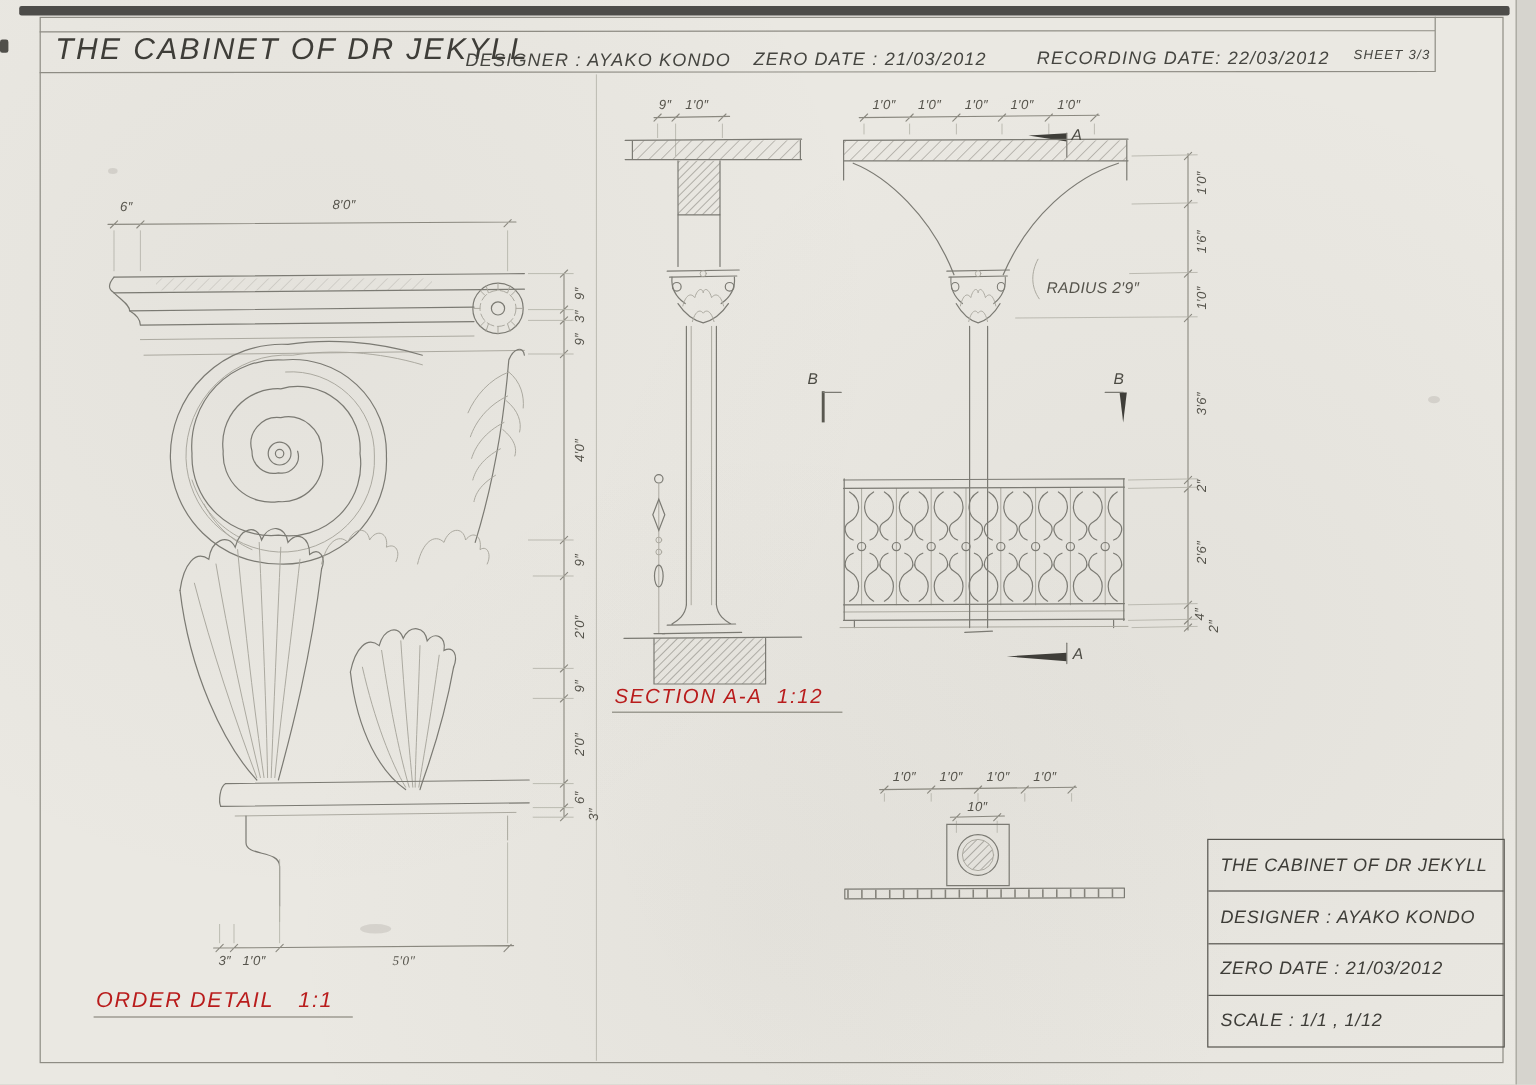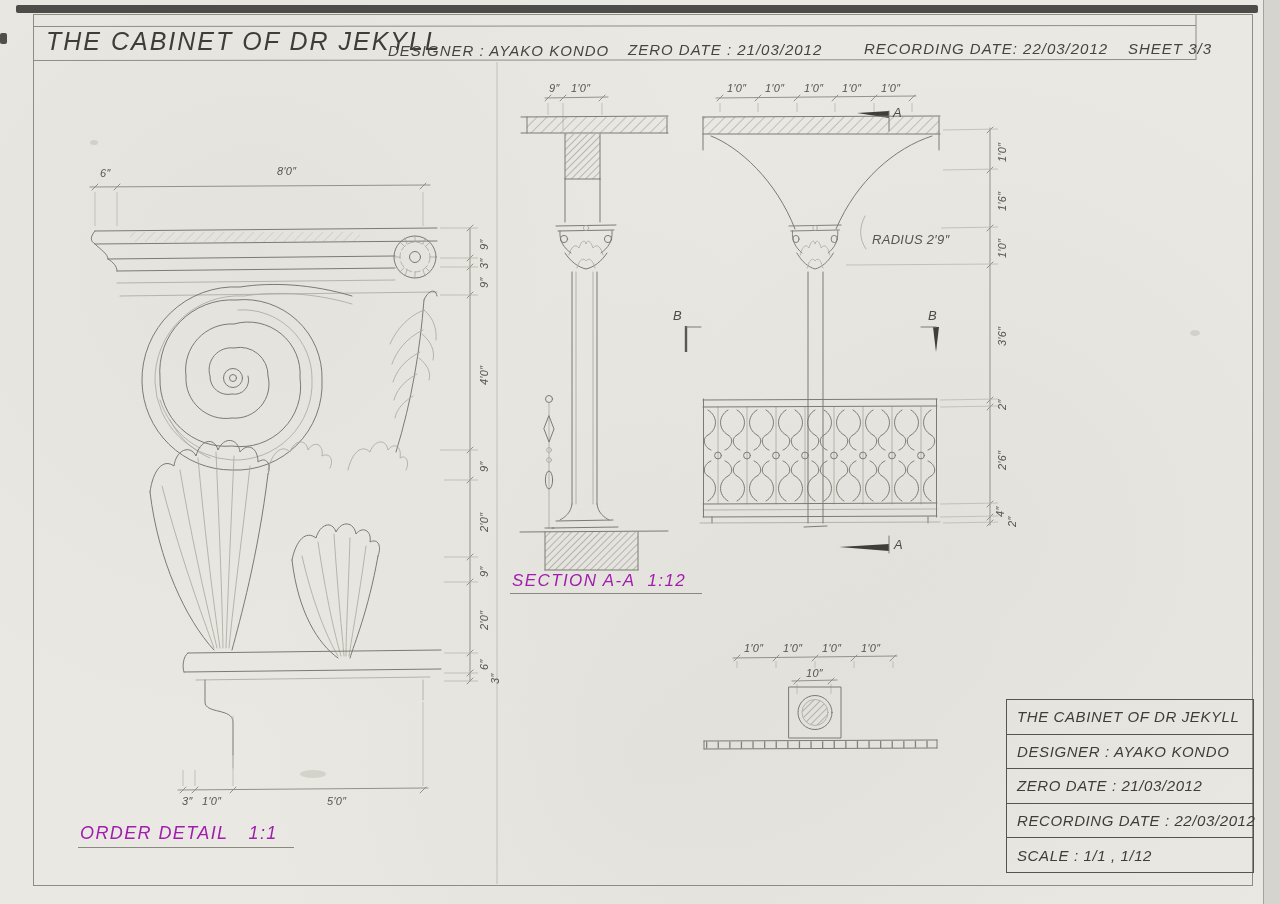--- a/index.html
+++ b/index.html
@@ -17,30 +17,30 @@
   .sl {stroke:#a8a69d;stroke-width:.8;fill:none;stroke-linecap:round;}
   .sd {stroke:#595850;stroke-width:2.4;fill:none;}
   .dm {stroke:#8a887f;stroke-width:.9;fill:none;stroke-linecap:round;}
   .ex {stroke:#b3b1a8;stroke-width:.7;fill:none;}
   .fd {fill:#3f3e39;stroke:none;}
   .bd {stroke:#8e8c84;stroke-width:1;fill:none;}
   .dim{position:absolute;font:italic 11px "Liberation Sans",sans-serif;color:#56544c;
        letter-spacing:.3px;white-space:nowrap;}
   .rot{transform:rotate(-90deg);transform-origin:0 0;}
   .lbl{position:absolute;white-space:nowrap;font:italic 17px/1.25 "Liberation Sans",sans-serif;
-       color:#a21caf;letter-spacing:1.4px;border-bottom:1px solid #8b897f;
+       color:#b91c1c;letter-spacing:1.4px;border-bottom:1px solid #8b897f;
        padding:0 16px 2px 2px;}
   .lbl .sc{margin-left:18px;}
   .mk {position:absolute;font:italic 13px "Liberation Sans",sans-serif;color:#4c4b44;}
   .hline{position:absolute;font-style:italic;color:#454540;white-space:nowrap;letter-spacing:1px;}
   #hdr-title{left:46px;top:27px;font-size:25px;letter-spacing:2px;color:#3e3d38;}
   #hdr-designer{left:388px;top:42px;font-size:15px;}
   #hdr-zero{left:628px;top:41px;font-size:15px;}
   #hdr-rec{left:864px;top:40px;font-size:15px;}
-  #hdr-sheet{left:1128px;top:40px;font-size:15px;}
+  #hdr-sheet{left:1128px;top:40px;font-size:11px;}
   #tblock{position:absolute;left:1006px;top:699px;width:246px;height:172px;
           border:1.4px solid #55544e;display:flex;flex-direction:column;}
   #tblock .trow{flex:1;display:flex;align-items:center;padding-left:10px;
           border-bottom:1px solid #55544e;
           font:italic 15px "Liberation Sans",sans-serif;color:#3e3d38;letter-spacing:.6px;
           white-space:nowrap;}
   #tblock .trow:last-child{border-bottom:none;}
   .edge-top{position:absolute;left:16px;top:5px;width:1242px;height:8px;background:#3c3b38;
             border-radius:2px;opacity:.9;}
   .edge-nub{position:absolute;left:0px;top:33px;width:7px;height:11px;background:#504f4a;border-radius:2px;}
@@ -279,21 +279,21 @@
   <div class="dim rot" style="left:478px;top:385px;">4′0″</div>
   <div class="dim rot" style="left:478px;top:472px;">9″</div>
   <div class="dim rot" style="left:478px;top:532px;">2′0″</div>
   <div class="dim rot" style="left:478px;top:577px;">9″</div>
   <div class="dim rot" style="left:478px;top:630px;">2′0″</div>
   <div class="dim rot" style="left:478px;top:670px;">6″</div>
   <div class="dim rot" style="left:489px;top:684px;">3″</div>
 
   <div class="dim" style="left:182px;top:795px;">3″</div>
   <div class="dim" style="left:202px;top:795px;">1′0″</div>
-  <div class="dim" style="left:327px;top:795px;">5′0″</div>
+  <div class="dim" style="left:327px;top:795px;font-family:Liberation Serif, serif;">5′0″</div>
 
   <div class="dim" style="left:549px;top:82px;">9″</div>
   <div class="dim" style="left:571px;top:82px;">1′0″</div>
 
   <div class="dim" style="left:727px;top:82px;">1′0″</div>
   <div class="dim" style="left:765px;top:82px;">1′0″</div>
   <div class="dim" style="left:804px;top:82px;">1′0″</div>
   <div class="dim" style="left:842px;top:82px;">1′0″</div>
   <div class="dim" style="left:881px;top:82px;">1′0″</div>
 
@@ -316,17 +316,16 @@
 
   <div class="mk" style="left:893px;top:105px;">A</div>
   <div class="mk" style="left:673px;top:308px;">B</div>
   <div class="mk" style="left:928px;top:308px;">B</div>
   <div class="mk" style="left:894px;top:537px;">A</div>
 
   <div id="tblock">
     <div class="trow">THE CABINET OF DR JEKYLL</div>
     <div class="trow">DESIGNER : AYAKO KONDO</div>
     <div class="trow">ZERO DATE : 21/03/2012</div>
-    <div class="trow">RECORDING DATE : 22/03/2012</div>
     <div class="trow">SCALE : 1/1 , 1/12</div>
   </div>
 
 </div>
 
 </body></html>

